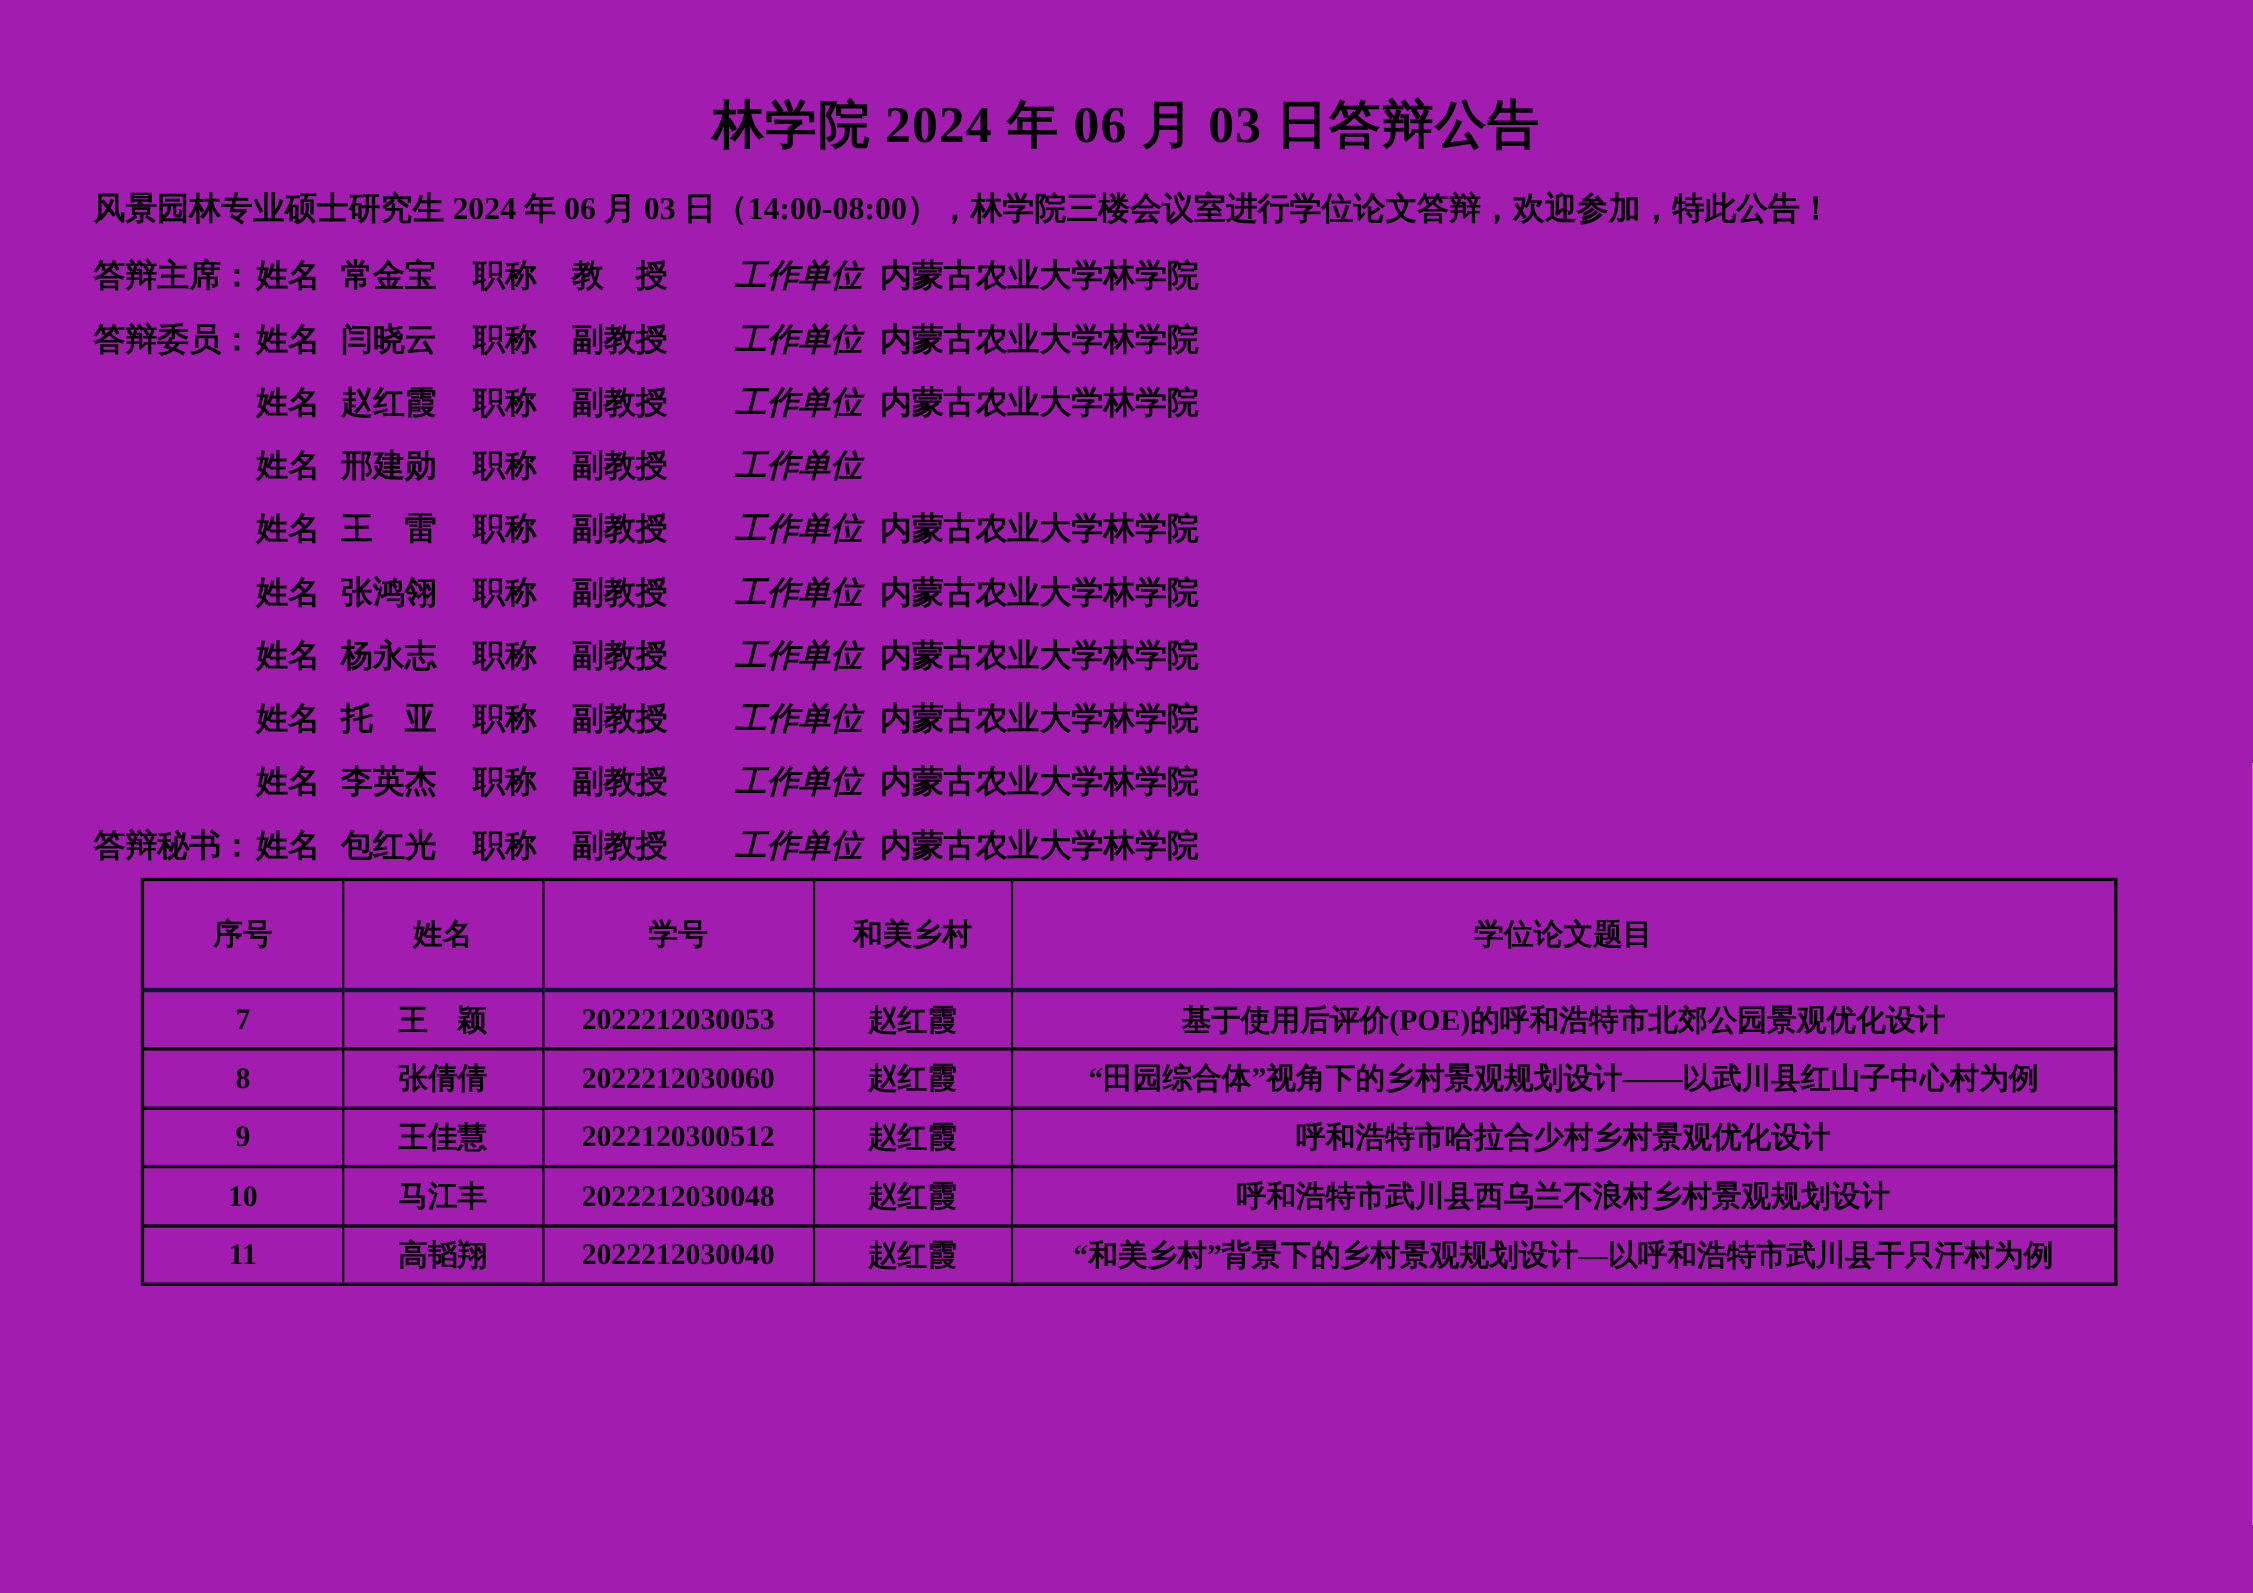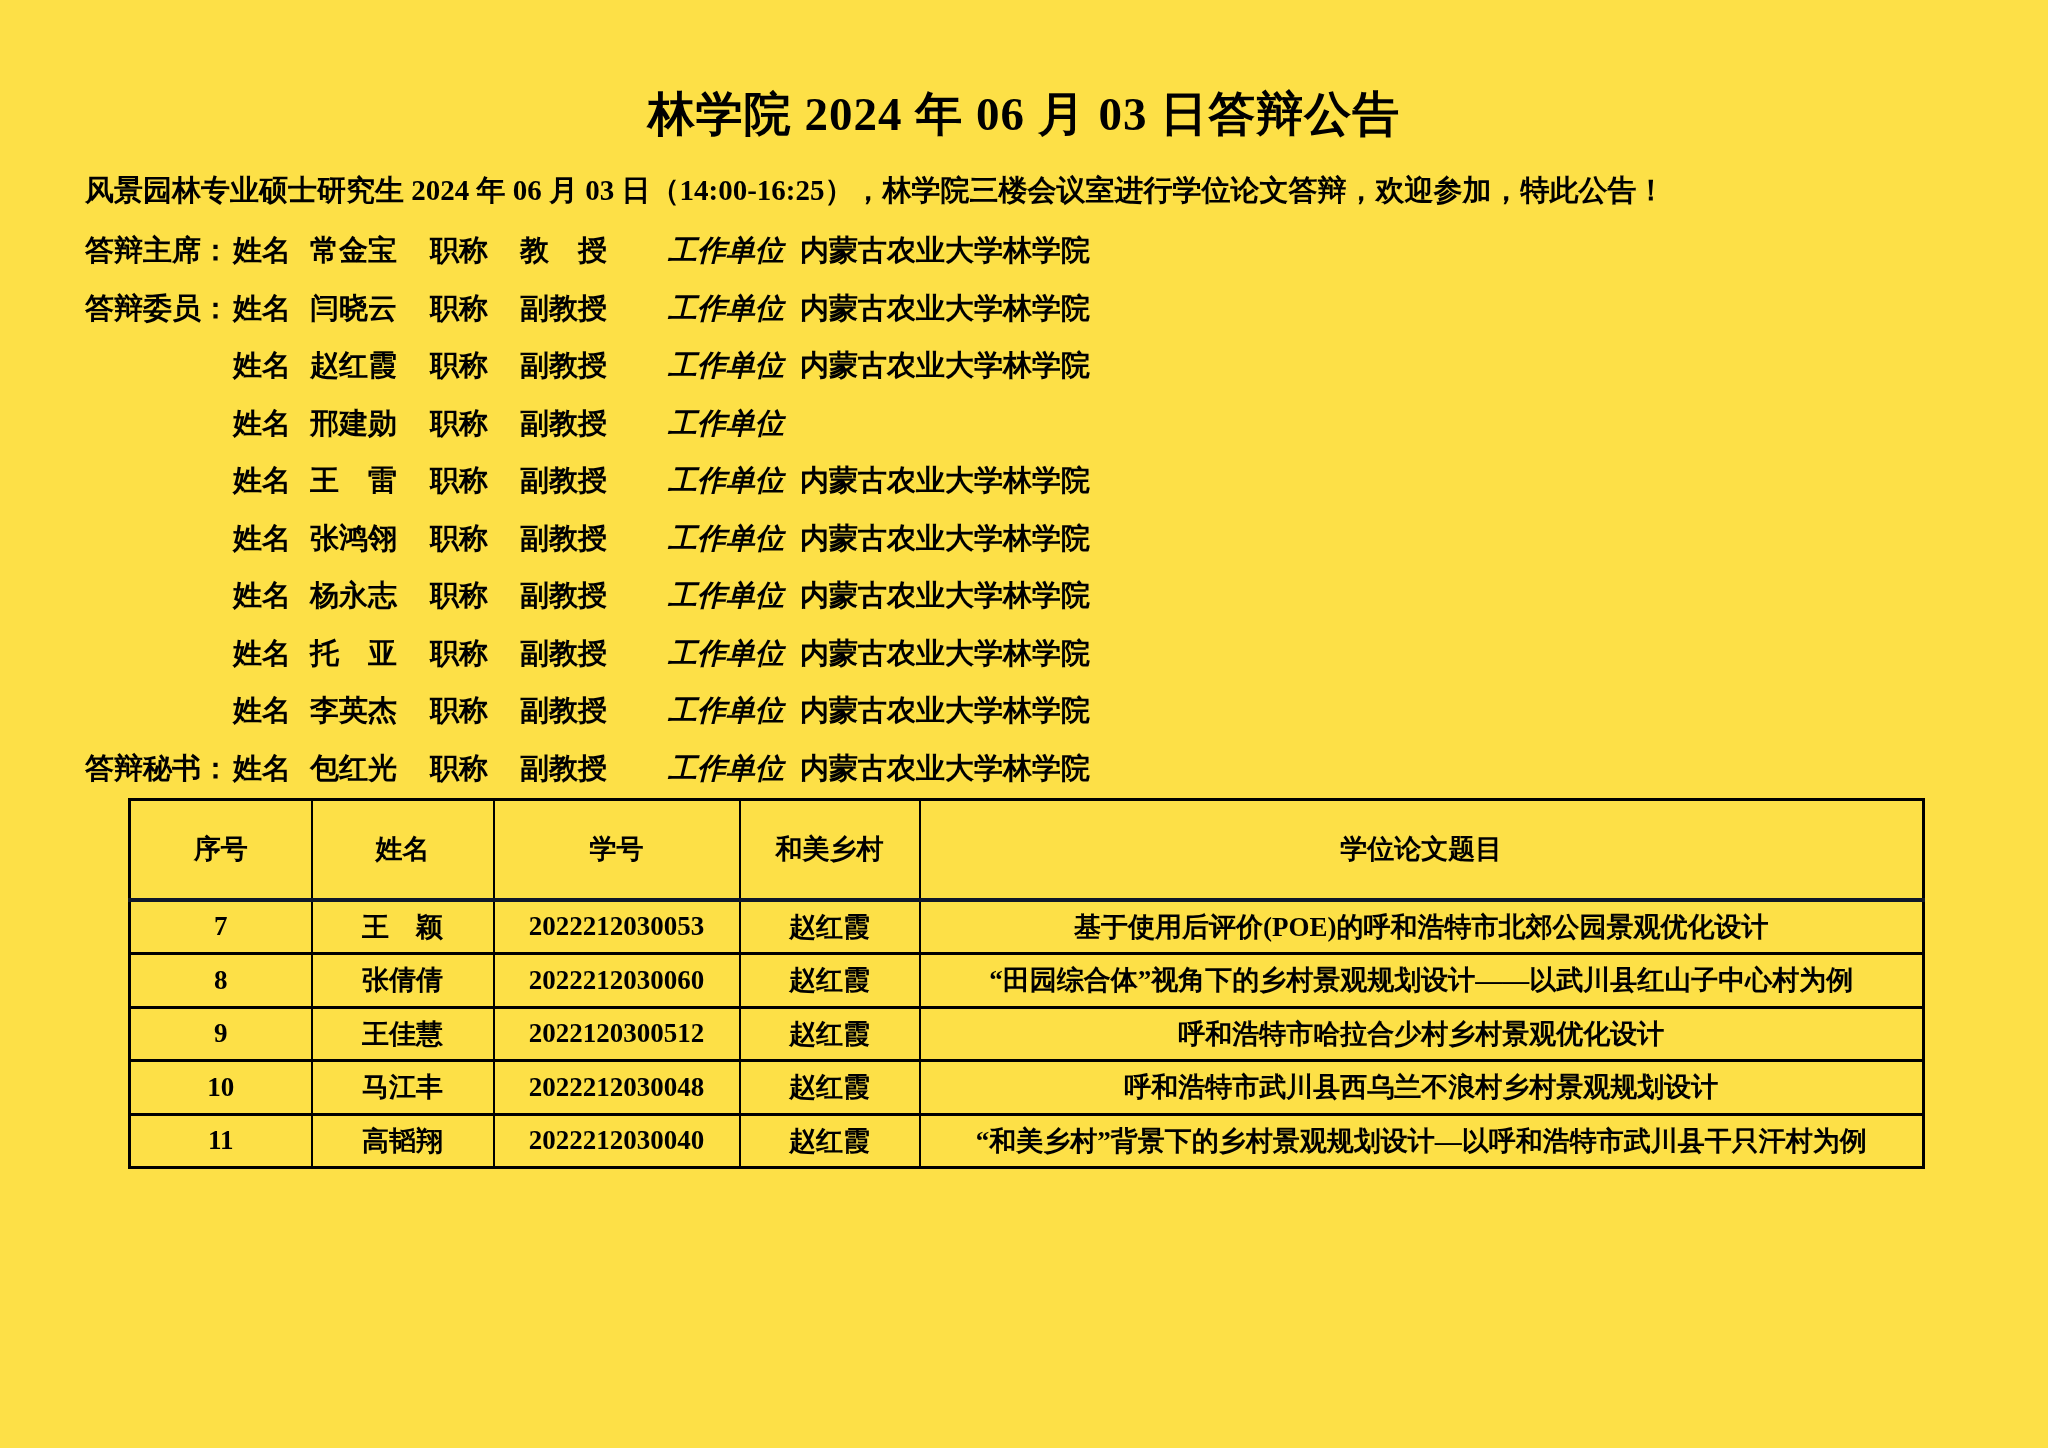--- a/index.html
+++ b/index.html
@@ -2,21 +2,21 @@
 <html><head>
 <meta charset="utf-8">
 <style>
   html,body{margin:0;padding:0;background:#ffffff;}
   body{
     width:2048px;height:1448px;
     font-family:"Liberation Serif","DejaVu Serif",serif;
     font-weight:bold;color:#000;
     -webkit-font-smoothing:antialiased;
   }
-  .page{position:relative;width:2048px;height:1448px;overflow:hidden;background:#fde047;}
+  .page{position:relative;width:2048px;height:1448px;overflow:hidden;background:#a21caf;}
 
   .doc-title{
     margin:0;padding-top:86px;
     text-align:center;
     font-size:47px;line-height:1.2;
     letter-spacing:1px;
   }
 
   .intro{
     margin:30px 60px 0 85px;
@@ -61,21 +61,21 @@
   table.roster tbody td{height:50.5px;}
   td.num,td.sid{font-size:28px;}
 </style>
 </head>
 <body>
 
 <div class="page">
 
   <h1 class="doc-title">林学院 2024 年 06 月 03 日答辩公告</h1>
 
-  <p class="intro">风景园林专业硕士研究生 2024 年 06 月 03 日（14:00-16:25），林学院三楼会议室进行学位论文答辩，欢迎参加，特此公告！</p>
+  <p class="intro">风景园林专业硕士研究生 2024 年 06 月 03 日（14:00-08:00），林学院三楼会议室进行学位论文答辩，欢迎参加，特此公告！</p>
 
   <div class="people">
 
     <div class="pline">
       <span class="p-role">答辩主席：</span>
       <span class="p-lbl-name">姓名</span>
       <span class="p-name">常金宝</span>
       <span class="p-lbl-job">职称</span>
       <span class="p-job">教　授</span>
       <span class="p-lbl-unit">工作单位</span>

